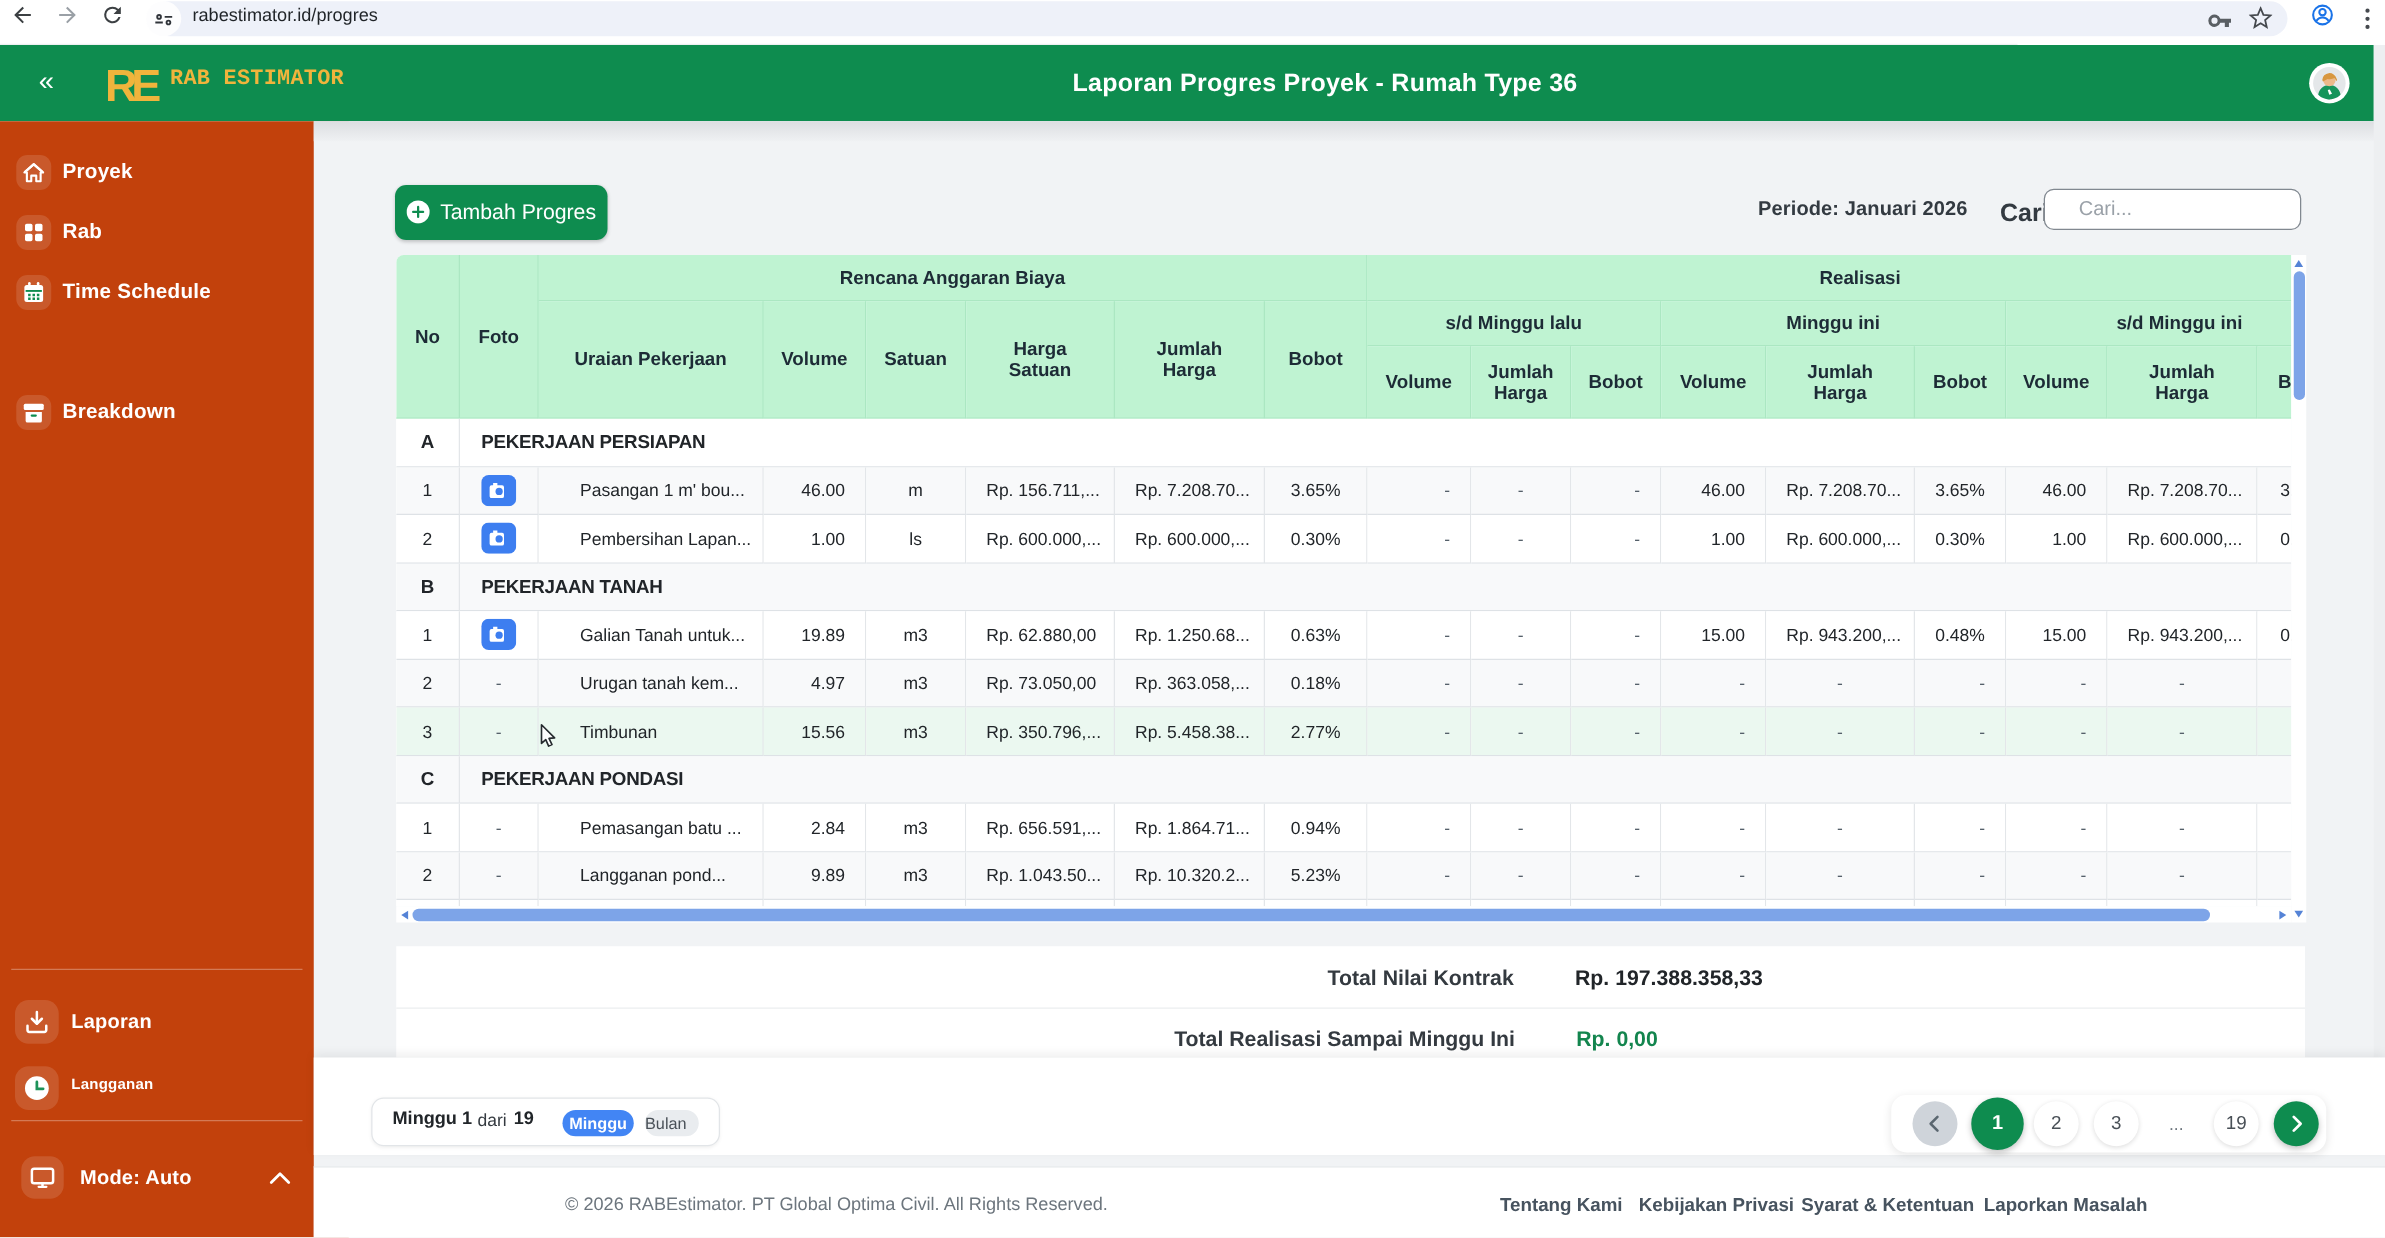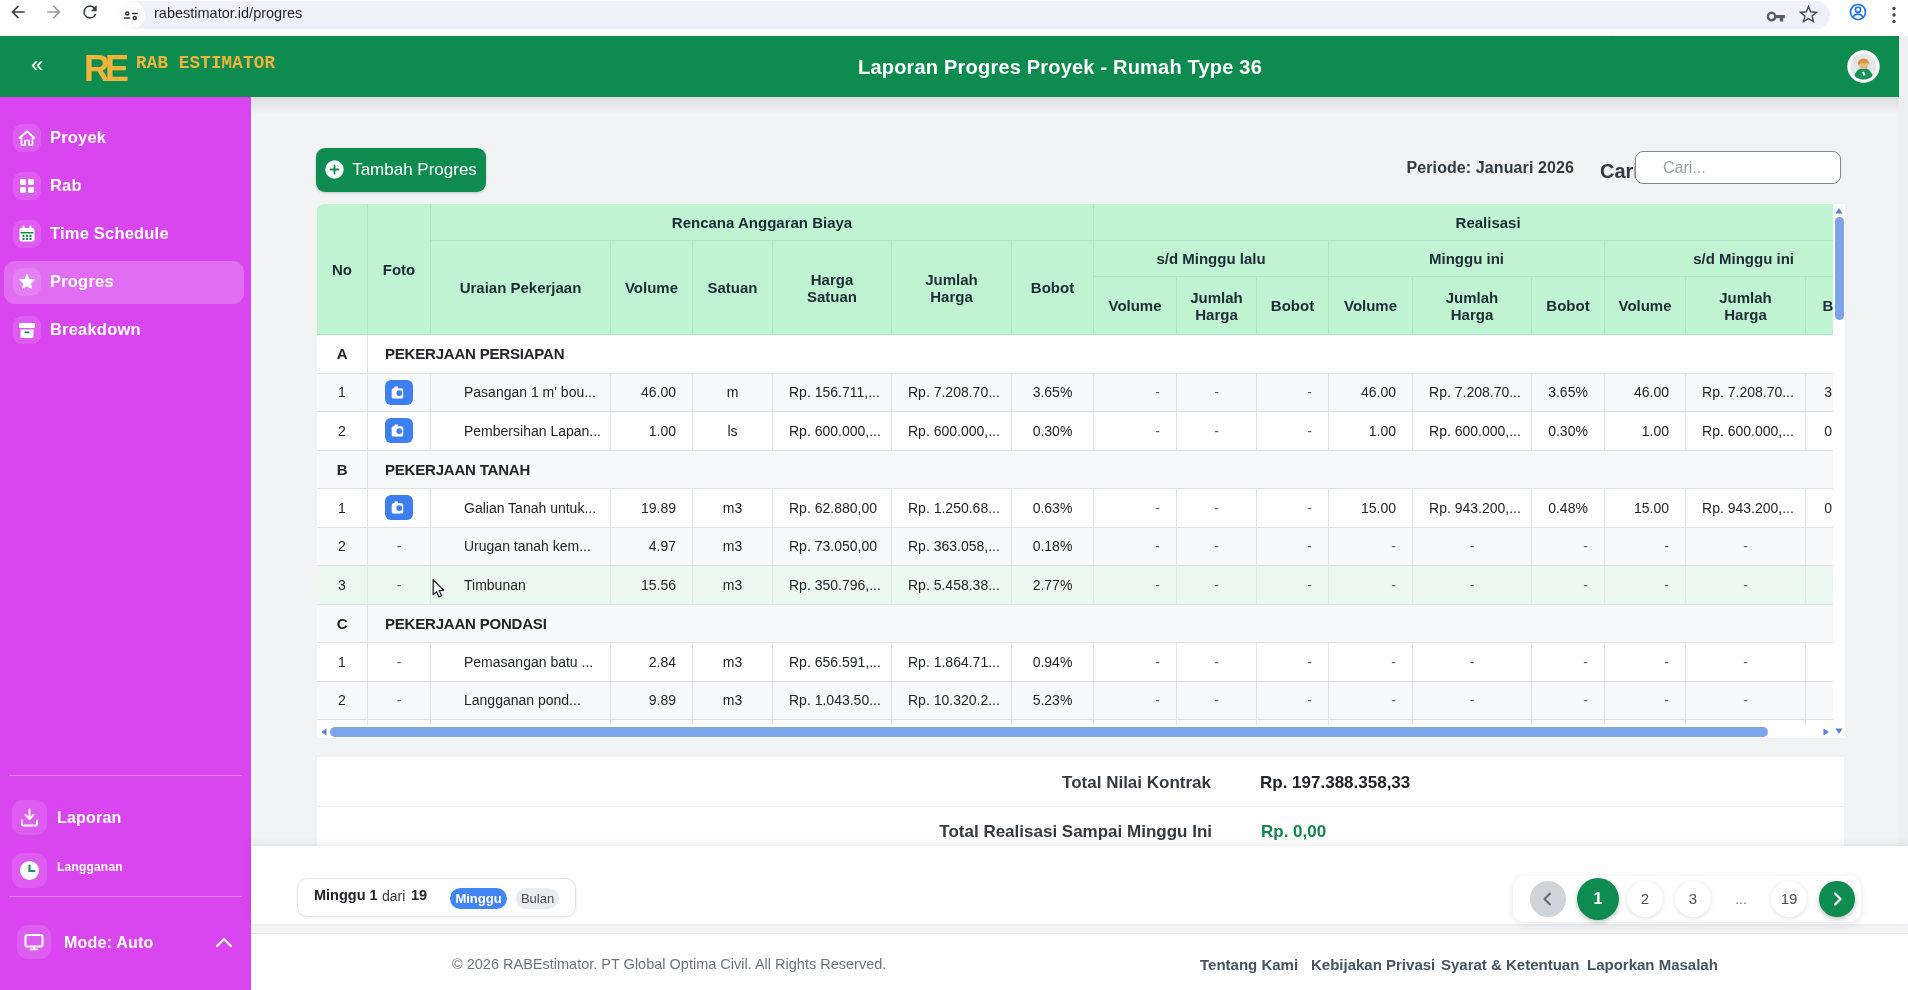--- a/index.html
+++ b/index.html
@@ -12,21 +12,21 @@
 #urltext { position:absolute; left:154px; top:5px; font-size:14.5px; color:#1f2327; }
 .chromeicon { position:absolute; }
 
 
 #appheader { position:absolute; left:0; top:36px; width:1899px; height:61px; background:#0e8c4f; }
 #hdrtitle { position:absolute; top:20px; left:760px; width:600px; text-align:center; color:#fff; font-size:20px; font-weight:700; letter-spacing:0.2px; }
 #logotext { position:absolute; left:136px; top:17px; color:#f0b43c; font-size:17.5px; font-weight:700; letter-spacing:0.2px;font-family:Liberation Mono, monospace; }
 #collapse { position:absolute; left:28px; top:16px; color:#fff; font-size:22px; }
 
 
-#sidebar { position:absolute; left:0; top:97px; width:279px; height:893px; background:#d946ef; }
+#sidebar { position:absolute; left:0; top:97px; width:279px; height:893px; background:#c2410c; }
 .menuitem { position:absolute; left:4px; width:240px; height:43px; border-radius:11px; }
 .menuitem.active { background:rgba(255,255,255,0.22); }
 .menutile { position:absolute; left:9px; top:7px; width:28px; height:28px; border-radius:9px; background:rgba(255,255,255,0.13); }
 .menulabel { position:absolute; left:46px; top:11px; color:#fff; font-size:16.5px; font-weight:700; letter-spacing:0.2px; }
 .sdivider { position:absolute; left:9px; width:233px; height:1px; background:rgba(255,255,255,0.3); }
 .btile { position:absolute; width:35px; height:35px; border-radius:11px; background:rgba(255,255,255,0.13); }
 
 
 #content { position:absolute; left:251px; top:97px; width:1657px; height:893px; background:#f1f3f5; }
 #contentshadow { position:absolute; left:251px; top:97px; width:1657px; height:16px; background:linear-gradient(#dcdee1, #eff1f3); }
@@ -164,26 +164,20 @@
             <g fill="#0e8c4f">
               <rect x="9.5" y="15" width="2" height="2"></rect>
               <rect x="13" y="15" width="2" height="2"></rect>
               <rect x="16.5" y="15" width="2" height="2"></rect>
               <rect x="9.5" y="18" width="2" height="2"></rect>
               <rect x="13" y="18" width="2" height="2"></rect>
               <rect x="16.5" y="18" width="2" height="2"></rect>
             </g>
           </svg></div>
       <div class="menulabel">Time Schedule</div>
-    </div>
-    <div class="menuitem active" style="top:164px">
-      <div class="menutile"><svg width="28" height="28" viewBox="0 0 28 28">
-            <path d="M14 5.5l2.47 5.33 5.83.62-4.35 3.95 1.2 5.75L14 18.2l-5.15 2.95 1.2-5.75-4.35-3.95 5.83-.62z" fill="#fff"></path>
-          </svg></div>
-      <div class="menulabel">Progres</div>
     </div>
     <div class="menuitem" style="top:212px">
       <div class="menutile"><svg width="28" height="28" viewBox="0 0 28 28">
             <rect x="6" y="7" width="16" height="5" rx="1.2" fill="#fff"></rect>
             <path d="M7.5 13.5 h13 v7 a1.5 1.5 0 0 1 -1.5 1.5 h-10 a1.5 1.5 0 0 1 -1.5 -1.5 z" fill="#fff"></path>
             <rect x="11.5" y="15.5" width="5" height="1.8" rx="0.9" fill="#0e8c4f"></rect>
           </svg></div>
       <div class="menulabel">Breakdown</div>
     </div>
     <div class="sdivider" style="top:678px"></div>
@@ -477,21 +471,21 @@
     <div id="tdivider"></div>
     <div class="lbl" style="right:632px; top:65px">Total Realisasi Sampai Minggu Ini</div>
     <div class="val" style="left:944px; top:65px; color:#13854e">Rp. 0,00</div>
   </div>
   <div id="bottombar">
     <div id="weekcard">
       <span style="position:absolute; left:16px; top:8px; font-size:14.5px; font-weight:700; color:#212529">Minggu 1</span>
       <span style="position:absolute; left:84px; top:9px; font-size:14px; color:#343a40">dari</span>
       <span style="position:absolute; left:113px; top:8px; font-size:14.5px; font-weight:700; color:#212529">19</span>
       <span style="position:absolute; left:152px; top:8.5px; width:57px; height:21px; background:#4285f4; border-radius:11px; color:#fff; font-size:13px; font-weight:700; text-align:center; line-height:21px">Minggu</span>
-      <span style="position:absolute; left:218px; top:8.5px; width:43px; height:21px; background:#e9ecef; border-radius:11px; color:#495057; font-size:13px; text-align:center; line-height:21px">Bulan</span>
+      <span style="position:absolute; left:218px; top:8.5px; width:43px; height:21px; background:#e9ecef; border-radius:11px; color:#495057; font-size:13px; text-align:left; line-height:21px">Bulan</span>
     </div>
     <div id="pagcard">
       <div class="pcircle" style="left:17px; top:5px; width:36px; height:36px; background:#cfd4da;"><svg style="margin-top:9px" width="18" height="18" viewBox="0 0 18 18">
             <path d="M11 3.5 L5.5 9 L11 14.5" fill="none" stroke="#5b6770" stroke-width="2" stroke-linecap="round" stroke-linejoin="round"></path>
           </svg></div>
       <div class="pcircle" style="left:64px; top:2px; width:42px; height:42px; background:#0e8c4f; color:#fff; font-size:16px; font-weight:700; line-height:42px; box-shadow:0 2px 5px rgba(0,0,0,0.25)">1</div>
       <div class="pcircle" style="left:114px; top:5px; width:36px; height:36px; background:#fff; color:#495057; font-size:15px; line-height:36px; box-shadow:0 1px 4px rgba(0,0,0,0.14)">2</div>
       <div class="pcircle" style="left:162px; top:5px; width:36px; height:36px; background:#fff; color:#495057; font-size:15px; line-height:36px; box-shadow:0 1px 4px rgba(0,0,0,0.14)">3</div>
       <div class="pcircle" style="left:210px; top:5px; width:36px; height:36px; color:#6c757d; font-size:14px; line-height:36px;">...</div>
       <div class="pcircle" style="left:258px; top:5px; width:36px; height:36px; background:#fff; color:#495057; font-size:15px; line-height:36px; box-shadow:0 1px 4px rgba(0,0,0,0.14)">19</div>

